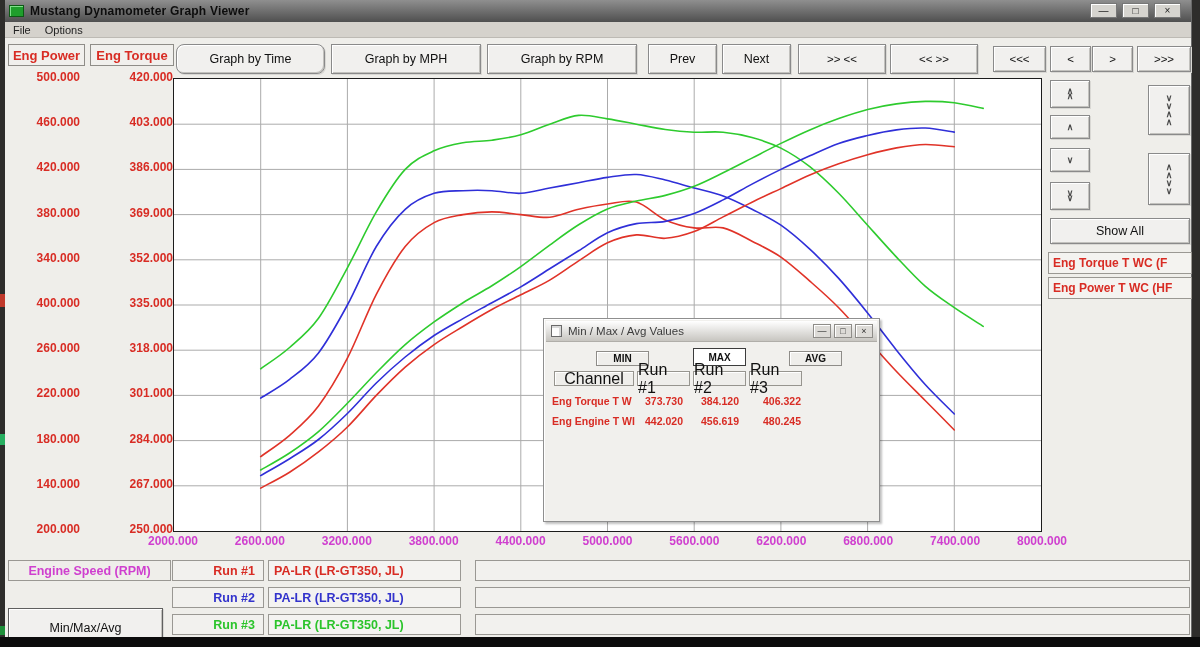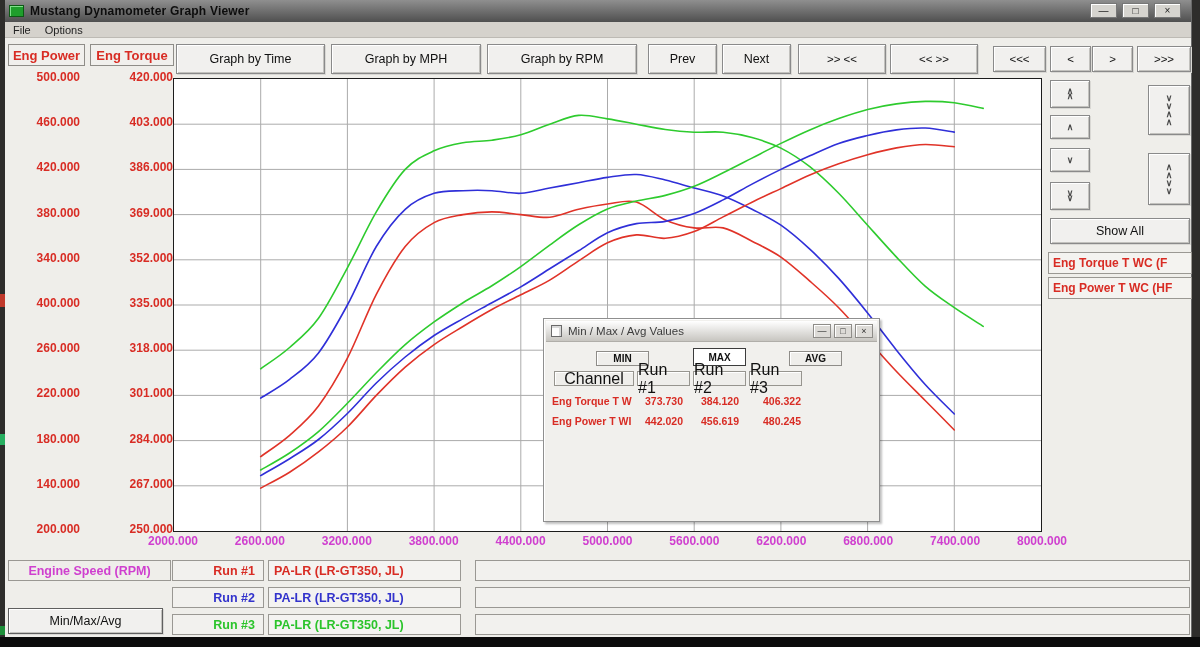--- a/index.html
+++ b/index.html
@@ -62,21 +62,21 @@
   .run-value { position:absolute; border:1px solid #9a9893; background:#f4f3f1;
                display:flex; align-items:center; padding-left:5px;
                font-size:12.5px; font-weight:bold; white-space:nowrap; overflow:hidden; }
   .run-extra { position:absolute; border:1px solid #9a9893; background:#f2f1ee; }
   .c-red   { color:#d82c24; }
   .c-blue  { color:#3333cc; }
   .c-green { color:#2bc42b; }
   #x-axis-title-box { position:absolute; left:3px; top:560px; width:163px; height:21px;
                border:1px solid #9a9893; color:#cf3fcf; font-size:12.5px; font-weight:bold;
                display:flex; align-items:center; justify-content:center; }
-  #min-max-avg-button { left:3px; top:608px; width:155px; height:26px;
+  #min-max-avg-button { left:3px; top:608px; width:155px; height:40px;
                border:1px solid #5f5f5f; font-size:12.5px; }
 
   
   #minmax-dialog { position:absolute; left:538px; top:318px; width:337px; height:204px;
                    background:#f1f0ed; border:1px solid #8f8f8f;
                    box-shadow:inset 1px 1px 0 #ffffff, 2px 2px 2px rgba(0,0,0,.25);
                    z-index:5; }
   #dialog-title-bar { position:absolute; left:2px; top:2px; right:2px; height:21px;
                    background:linear-gradient(#ffffff,#c7c5c0);
                    border-bottom:1px solid #b0aea9;
@@ -128,21 +128,21 @@
     </div>
 
     <div id="menu-bar">
       <span>File</span>
       <span>Options</span>
     </div>
 
     <div class="axis-header" style="left:3px;width:77px;">Eng Power</div>
     <div class="axis-header" style="left:85px;width:84px;">Eng Torque</div>
 
-    <div class="btn" style="left:171px;top:44px;width:149px;height:30px;">Graph by Time</div>
+    <div class="btn" style="left:171px;top:44px;width:149px;height:30px;border-radius:8px;">Graph by Time</div>
     <div class="btn" style="left:326px;top:44px;width:150px;height:30px;">Graph by MPH</div>
     <div class="btn" style="left:482px;top:44px;width:150px;height:30px;">Graph by RPM</div>
     <div class="btn" style="left:643px;top:44px;width:69px;height:30px;">Prev</div>
     <div class="btn" style="left:717px;top:44px;width:69px;height:30px;">Next</div>
     <div class="btn small" style="left:793px;top:44px;width:88px;height:30px;">&gt;&gt; &lt;&lt;</div>
     <div class="btn small" style="left:885px;top:44px;width:88px;height:30px;">&lt;&lt; &gt;&gt;</div>
     <div class="btn small" style="left:988px;top:46px;width:53px;height:26px;">&lt;&lt;&lt;</div>
     <div class="btn small" style="left:1045px;top:46px;width:41px;height:26px;">&lt;</div>
     <div class="btn small" style="left:1087px;top:46px;width:41px;height:26px;">&gt;</div>
     <div class="btn small" style="left:1132px;top:46px;width:54px;height:26px;">&gt;&gt;&gt;</div>
@@ -264,21 +264,21 @@
       <div class="hdr-cell" style="left:10px;top:52px;width:80px;height:15px;">Channel</div>
       <div class="hdr-cell" style="left:93px;top:52px;width:53px;height:15px;">Run #1</div>
       <div class="hdr-cell" style="left:149px;top:52px;width:53px;height:15px;">Run #2</div>
       <div class="hdr-cell" style="left:205px;top:52px;width:53px;height:15px;">Run #3</div>
 
       <div class="dlg-row-label" style="left:8px;top:76px;">Eng Torque T W</div>
       <div class="dlg-val" style="left:91px;top:76px;">373.730</div>
       <div class="dlg-val" style="left:147px;top:76px;">384.120</div>
       <div class="dlg-val" style="left:209px;top:76px;">406.322</div>
 
-      <div class="dlg-row-label" style="left:8px;top:96px;">Eng Power T WI</div>
+      <div class="dlg-row-label" style="left:8px;top:96px;">Eng Engine T WI</div>
       <div class="dlg-val" style="left:91px;top:96px;">442.020</div>
       <div class="dlg-val" style="left:147px;top:96px;">456.619</div>
       <div class="dlg-val" style="left:209px;top:96px;">480.245</div>
     </div>
 
     <div id="x-axis-title-box">Engine Speed (RPM)</div>
     <div class="btn" id="min-max-avg-button">Min/Max/Avg</div>
 
     <div class="run-label c-red" style="left:167px;top:560px;width:92px;height:21px;">Run #1</div>
     <div class="run-value c-red" style="left:263px;top:560px;width:193px;height:21px;">PA-LR (LR-GT350, JL)</div>

